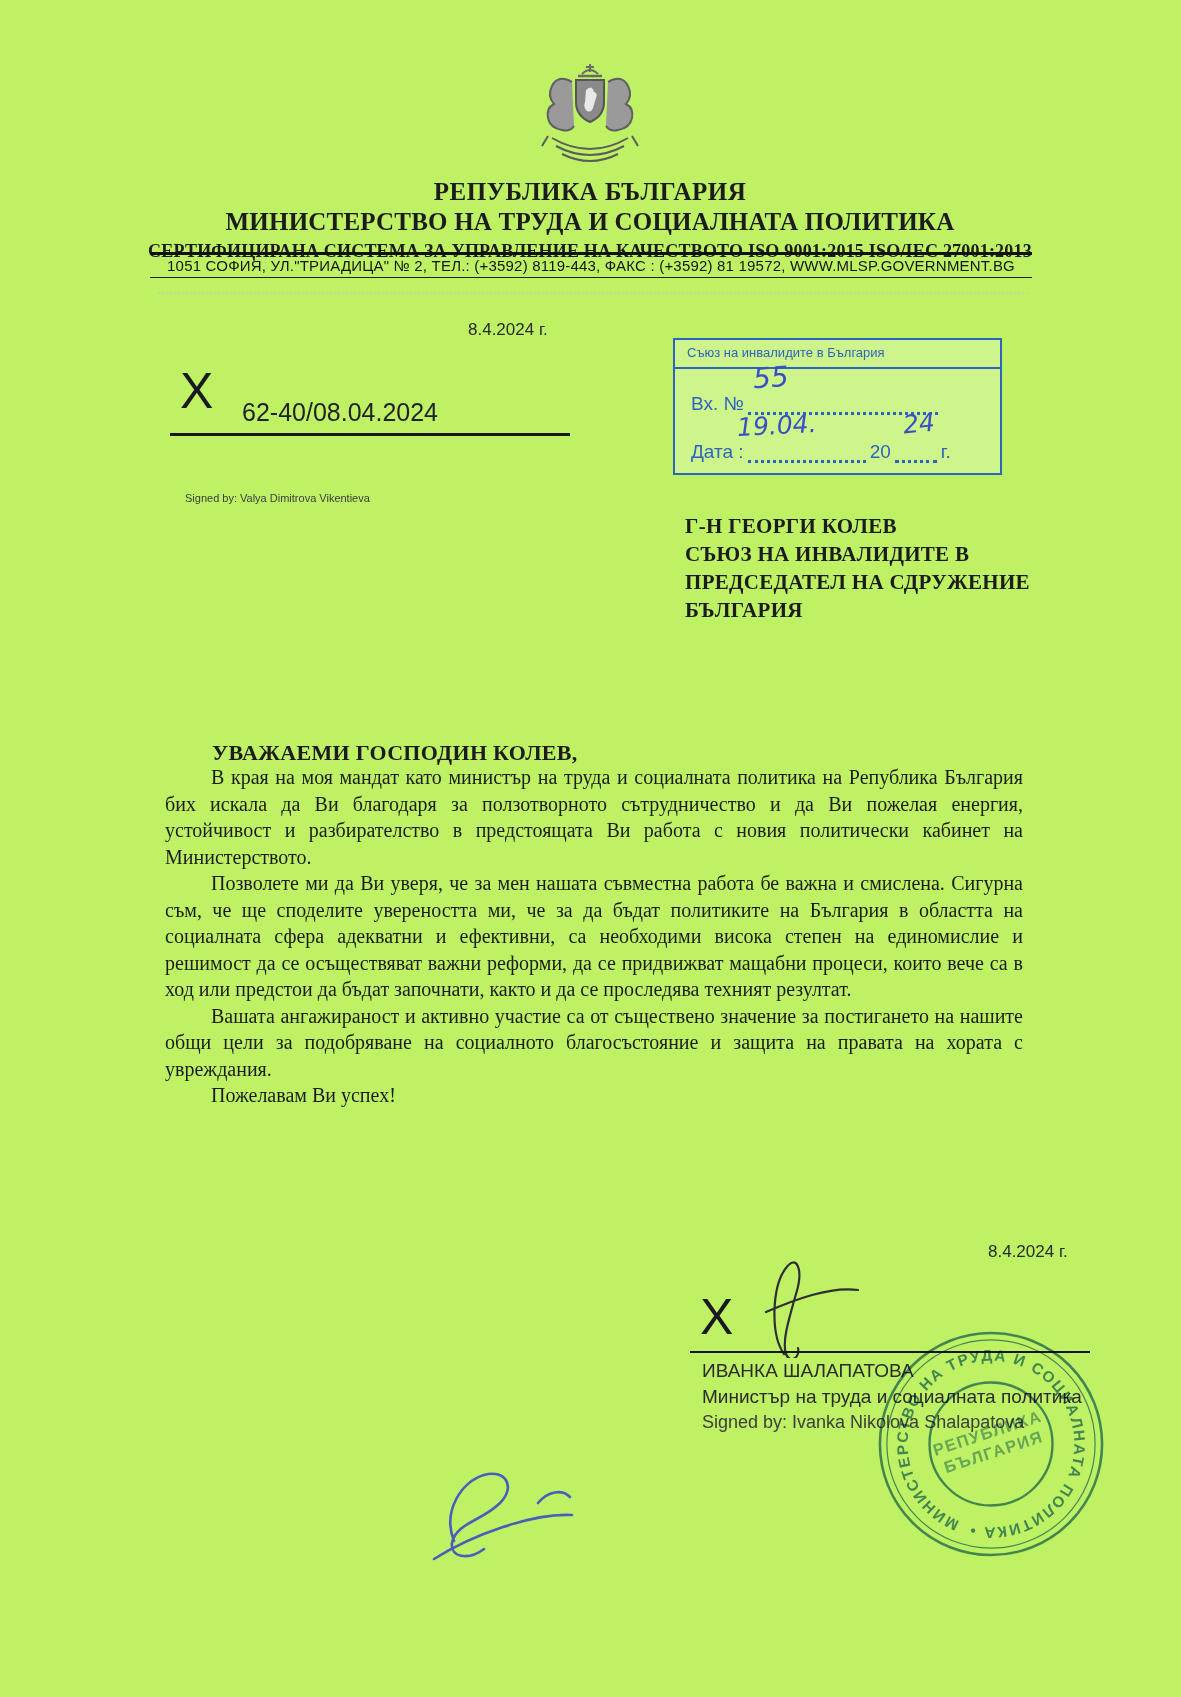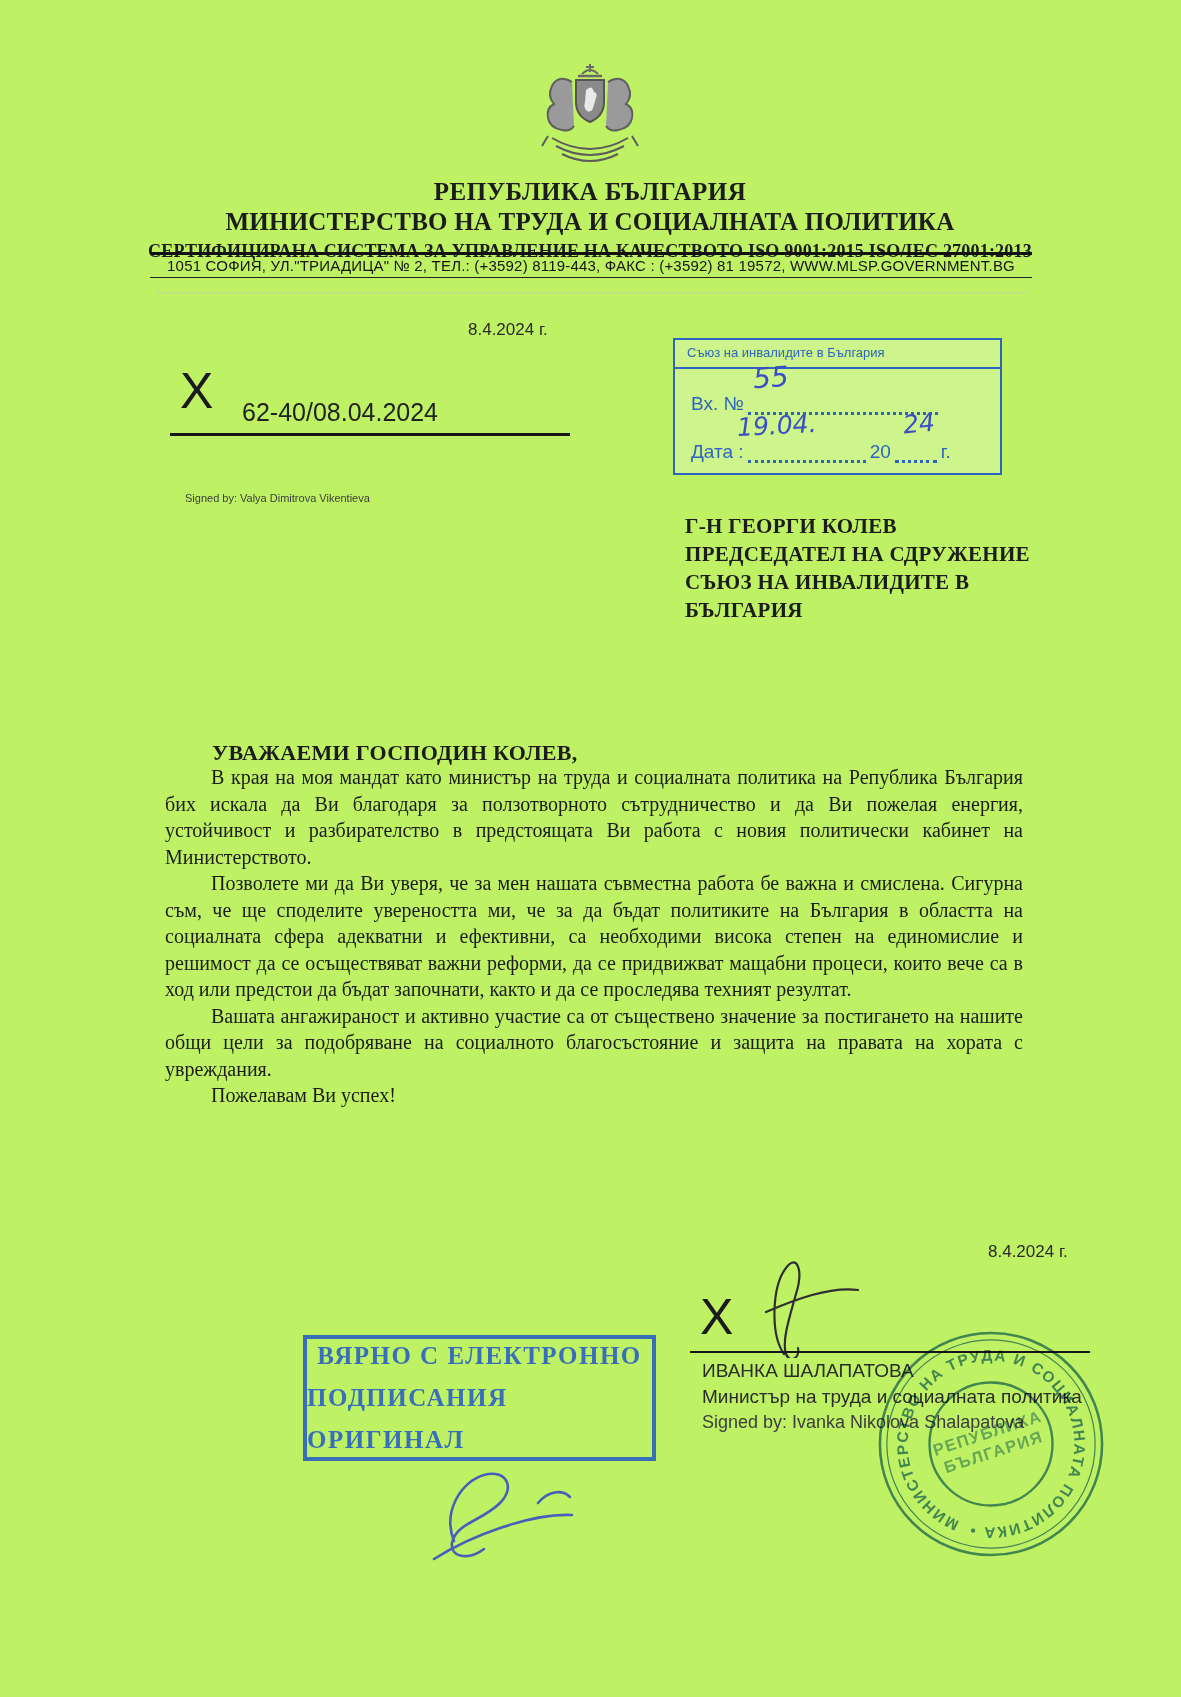--- a/index.html
+++ b/index.html
@@ -128,22 +128,22 @@
       <span class="plain">20</span>
       <span class="leader" style="width:42px"></span>
       <span class="plain">г.</span>
       <span class="hand hw-date">19.04.</span>
       <span class="hand hw-year">24</span>
     </div>
   </div>
 
   <div class="abs recipient">
     <div>Г-Н ГЕОРГИ КОЛЕВ</div>
+    <div>СЪЮЗ НА ИНВАЛИДИТЕ В</div>
     <div>ПРЕДСЕДАТЕЛ НА СДРУЖЕНИЕ</div>
-    <div>СЪЮЗ НА ИНВАЛИДИТЕ В</div>
     <div>БЪЛГАРИЯ</div>
   </div>
 
   <div class="abs salutation">УВАЖАЕМИ ГОСПОДИН КОЛЕВ,</div>
   <div class="abs body-text">
     <p>В края на моя мандат като министър на труда и социалната политика на Република България бих искала да Ви благодаря за ползотворното сътрудничество и да Ви пожелая енергия, устойчивост и разбирателство в предстоящата Ви работа с новия политически кабинет на Министерството.</p>
     <p>Позволете ми да Ви уверя, че за мен нашата съвместна работа бе важна и смислена. Сигурна съм, че ще споделите увереността ми, че за да бъдат политиките на България в областта на социалната сфера адекватни и ефективни, са необходими висока степен на единомислие и решимост да се осъществяват важни реформи, да се придвижват мащабни процеси, които вече са в ход или предстои да бъдат започнати, както и да се проследява техният резултат.</p>
     <p>Вашата ангажираност и активно участие са от съществено значение за постигането на нашите общи цели за подобряване на социалното благосъстояние и защита на правата на хората с увреждания.</p>
     <p>Пожелавам Ви успех!</p>
   </div>
@@ -151,24 +151,20 @@
   <div class="abs date-bottom">8.4.2024 г.</div>
   <div class="abs xmark-bottom">X</div>
   <svg class="abs sig-ink-dark" width="120" height="100" viewBox="0 0 120 100" aria-hidden="true">
     <path d="M42,96 C28,76 30,28 44,10 C54,-4 62,10 54,36 C46,64 40,84 44,96 C48,106 58,100 56,90 M24,54 C52,42 88,28 116,32" fill="none" stroke="#2e2e33" stroke-width="2.2" stroke-linecap="round"></path>
   </svg>
   <div class="abs sig-rule"></div>
   <div class="abs sig-name">ИВАНКА ШАЛАПАТОВА</div>
   <div class="abs sig-title">Министър на труда и социалната политика</div>
   <div class="abs signedby-2">Signed by: Ivanka Nikolova Shalapatova</div>
 
-  <div class="abs certify-box">
-    <div>ВЯРНО С ЕЛЕКТРОННО</div>
-    <div>ПОДПИСАНИЯ ОРИГИНАЛ</div>
-  </div>
   <svg class="abs sig-ink-blue" width="160" height="130" viewBox="0 0 160 130" aria-hidden="true">
     <g fill="none" stroke="#3b4fc4" stroke-width="2.6" stroke-linecap="round" opacity="0.9">
       <path d="M34,96 C22,66 42,36 64,30 C86,24 96,42 80,58 C62,76 36,78 32,98 C30,112 48,116 64,104"></path>
       <path d="M14,114 C52,90 112,68 152,70"></path>
       <path d="M118,58 C128,46 142,44 150,52"></path>
     </g>
   </svg>
 
   <svg class="abs round-stamp" width="238" height="238" viewBox="0 0 240 240" aria-hidden="true">
     <g fill="none" stroke="#4a82c6">

